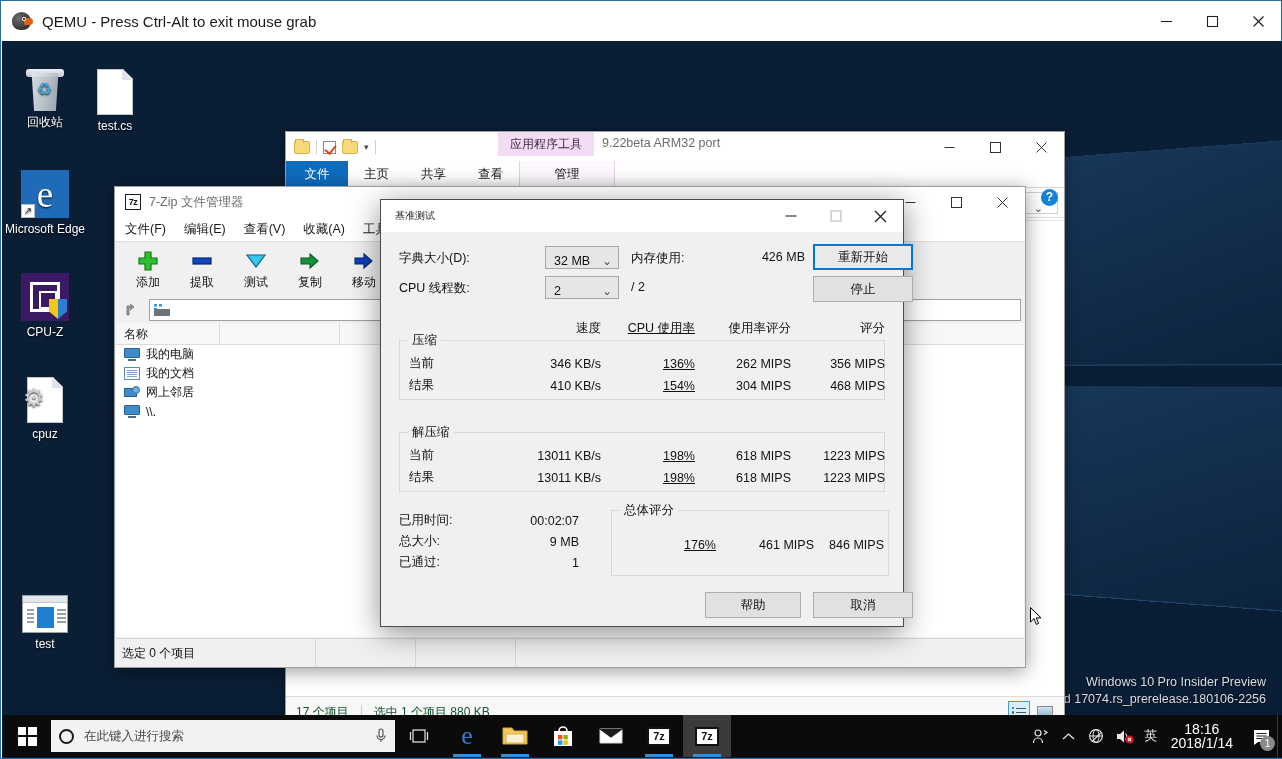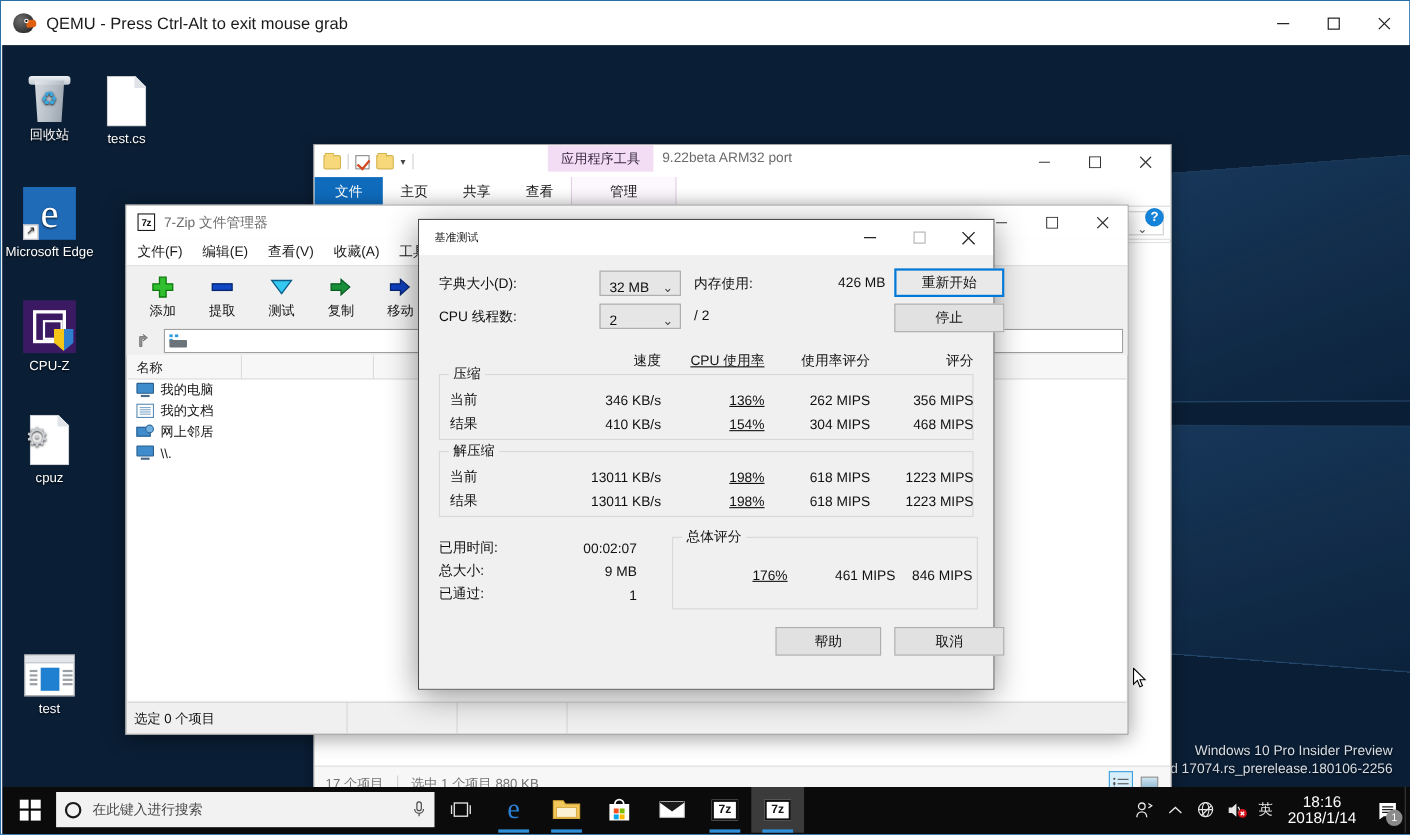--- a/index.html
+++ b/index.html
@@ -148,21 +148,21 @@
   }
   .ex-addr .box { flex:1; height:22px; border:1px solid #cfcfcf; background:#fff; position:relative; }
   .ex-addr .chev { position:absolute; right:14px; top:9px; color:#555; font-size:11px; }
   .ex-help {
     position:absolute; right:6px; top:1px; width:17px;height:17px;border-radius:50%;
     background:#1583d8; color:#fff; font-size:12px; text-align:center; line-height:17px; font-weight:bold;
   }
   .ex-body { position:absolute; left:0; right:0; top:88px; bottom:32px; background:#fff; border-top:1px solid #e3e3e3;}
   .ex-status {
     position:absolute; left:0; right:0; bottom:0; height:32px; border-top:1px solid #dcdcdc;
-    background:#f7f7f7; display:flex; align-items:center; font-size:12px; color:#737373; padding-left:10px; gap:12px;
+    background:#f7f7f7; display:flex; align-items:center; font-size:12px; color:#14532d; padding-left:10px; gap:12px;
   }
   .ex-status .divider { width:1px;height:16px;background:#cfcfcf; }
   .ex-viewbtns { position:absolute; right:8px; bottom:5px; display:flex; gap:4px; }
   .vb { width:22px;height:22px;border:1px solid transparent;display:flex;align-items:center;justify-content:center; }
   .vb.active { border-color:#3a9ede; background:#d7eefb; }
   .vb .rows { width:14px;height:11px;position:relative; }
   .vb .rows i { position:absolute;left:4px;height:1.6px;width:10px;background:#555; }
   .vb .rows b { position:absolute;left:0;width:2.4px;height:2.4px;background:#555;border-radius:50%; }
   .vb .pic { width:16px;height:12px;border:1px solid #8a8a8a;background:linear-gradient(180deg,#cfe4f2,#8fb6cf); }
 
@@ -683,21 +683,21 @@
             </div>
             <div class="tblrow" style="position:absolute; left:0; right:0; top:34px;">
               <div class="nm">结果</div>
               <div class="v c-speed">410 KB/s</div>
               <div class="v c-cpu">154%</div>
               <div class="v c-rate">304 MIPS</div>
               <div class="v c-score">468 MIPS</div>
             </div>
           </div>
 
-          <div style="position:relative; height:60px; margin-top:10px;">
+          <div style="position:relative; height:60px; margin-top:32px;">
             <div class="grp" style="inset:0;">
               <div class="grp-lbl">解压缩</div>
             </div>
             <div class="tblrow" style="position:absolute; left:0; right:0; top:12px;">
               <div class="nm">当前</div>
               <div class="v c-speed">13011 KB/s</div>
               <div class="v c-cpu">198%</div>
               <div class="v c-rate">618 MIPS</div>
               <div class="v c-score">1223 MIPS</div>
             </div>

